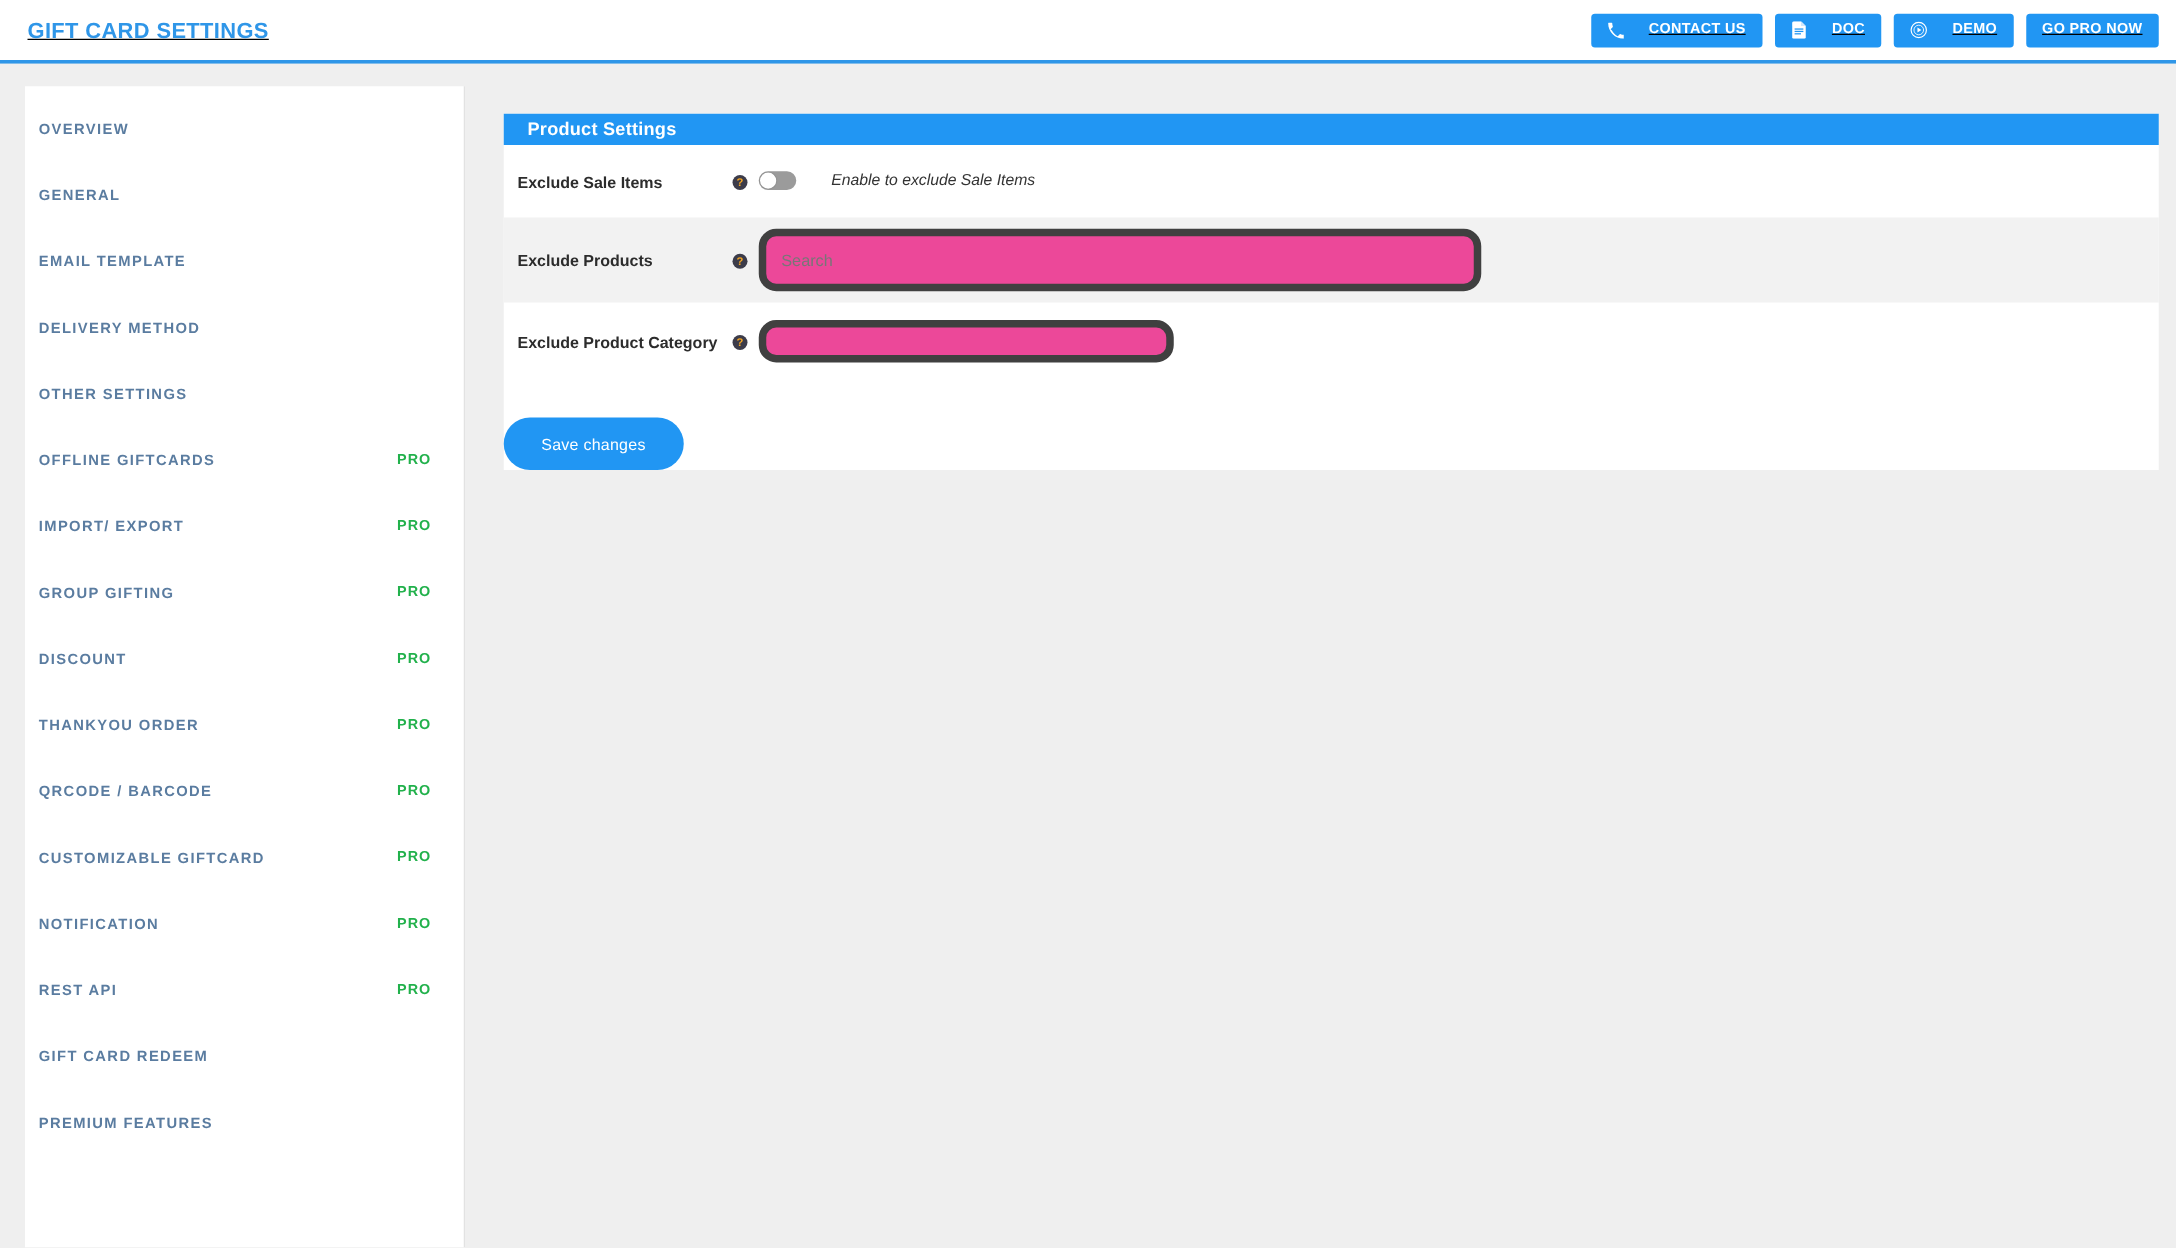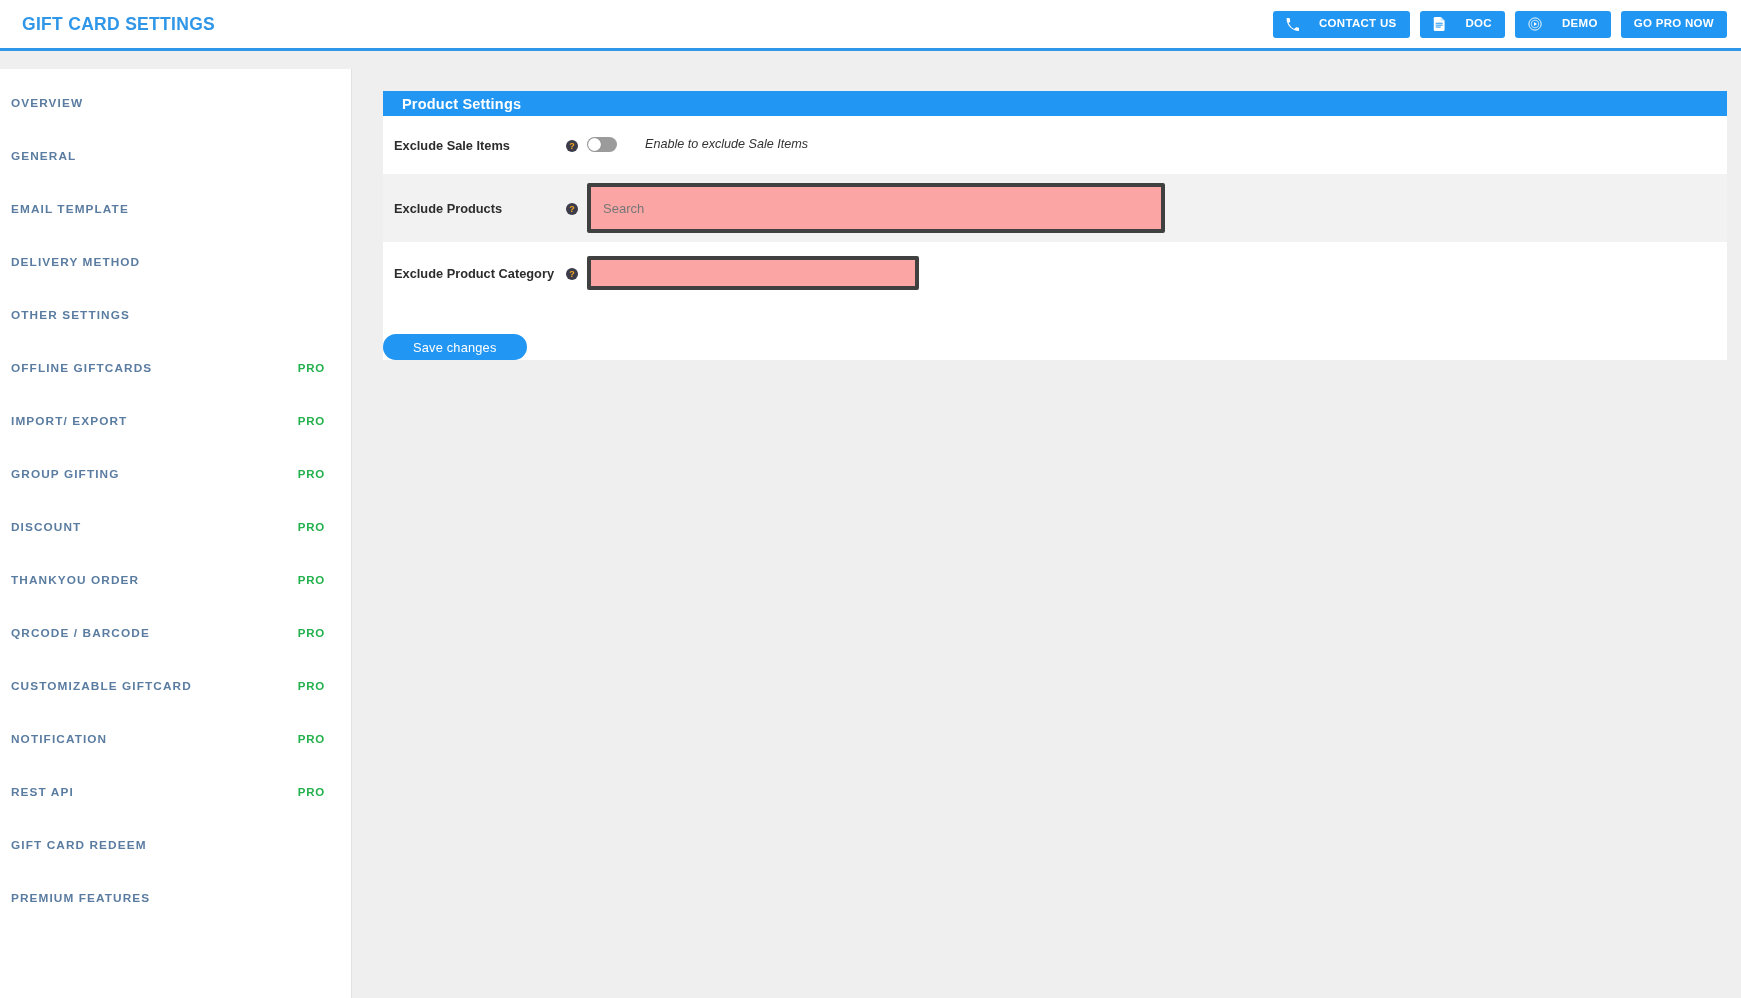--- a/index.html
+++ b/index.html
@@ -15,20 +15,21 @@
 
   
   .topbar {
     position: relative;
     height: 48px;
     background: #ffffff;
     display: flex;
     align-items: center;
     justify-content: space-between;
     padding: 0 14px 0 22px;
+    text-decoration: underline;
   }
   .brand-title {
     font-size: 17.5px;
     font-weight: bold;
     letter-spacing: 0.3px;
     color: #2f96e8;
     white-space: nowrap;
   }
   .topbar-actions {
     display: flex;
@@ -60,20 +61,21 @@
     width: 100%;
   }
   .gutter { height: 18px; background: #efefef; }
 
   
   .page {
     display: flex;
     align-items: flex-start;
     height: 929px;
     background: #efefef;
+    padding-left: 20px;
   }
 
   
   .sidebar {
     width: 352px;
     flex: none;
     background: #ffffff;
     height: 929px;
     border-right: 1px solid #e2e2e2;
     padding-top: 7px;
@@ -200,39 +202,39 @@
     position: absolute;
     top: 1px; left: 1px;
     width: 13px; height: 13px;
     border-radius: 50%;
     background: #ffffff;
     box-shadow: 0 0 1px rgba(0,0,0,.35);
   }
   .switch-text { font-size: 12.6px; color: #333333; white-space: nowrap; }
 
   .text-input {
-    border: 4px solid #404040;
-    background: #fca5a5;
-    border-radius: 2px;
+    border: 6px solid #404040;
+    background: #ec4899;
+    border-radius: 14px;
     font-family: "Liberation Sans", sans-serif;
     font-size: 13px;
     color: #333333;
     outline: none;
   }
   .text-input::placeholder { color: #777777; opacity: 1; }
   .input-products { width: 578px; height: 50px; padding: 0 12px; }
   .input-category { width: 332px; height: 34px; padding: 0 10px; }
 
   .save-wrap { padding: 30px 0 0 0; }
   .save-btn {
     background: #2196f3;
     color: #ffffff;
     border: none;
     border-radius: 999px;
-    height: 26px;
+    height: 42px;
     padding: 0 30px;
     font-family: "Liberation Sans", sans-serif;
     font-size: 12.8px;
     font-weight: normal;
     cursor: pointer;
     letter-spacing: 0.2px;
   }
 </style>
 </head>
 <body>

